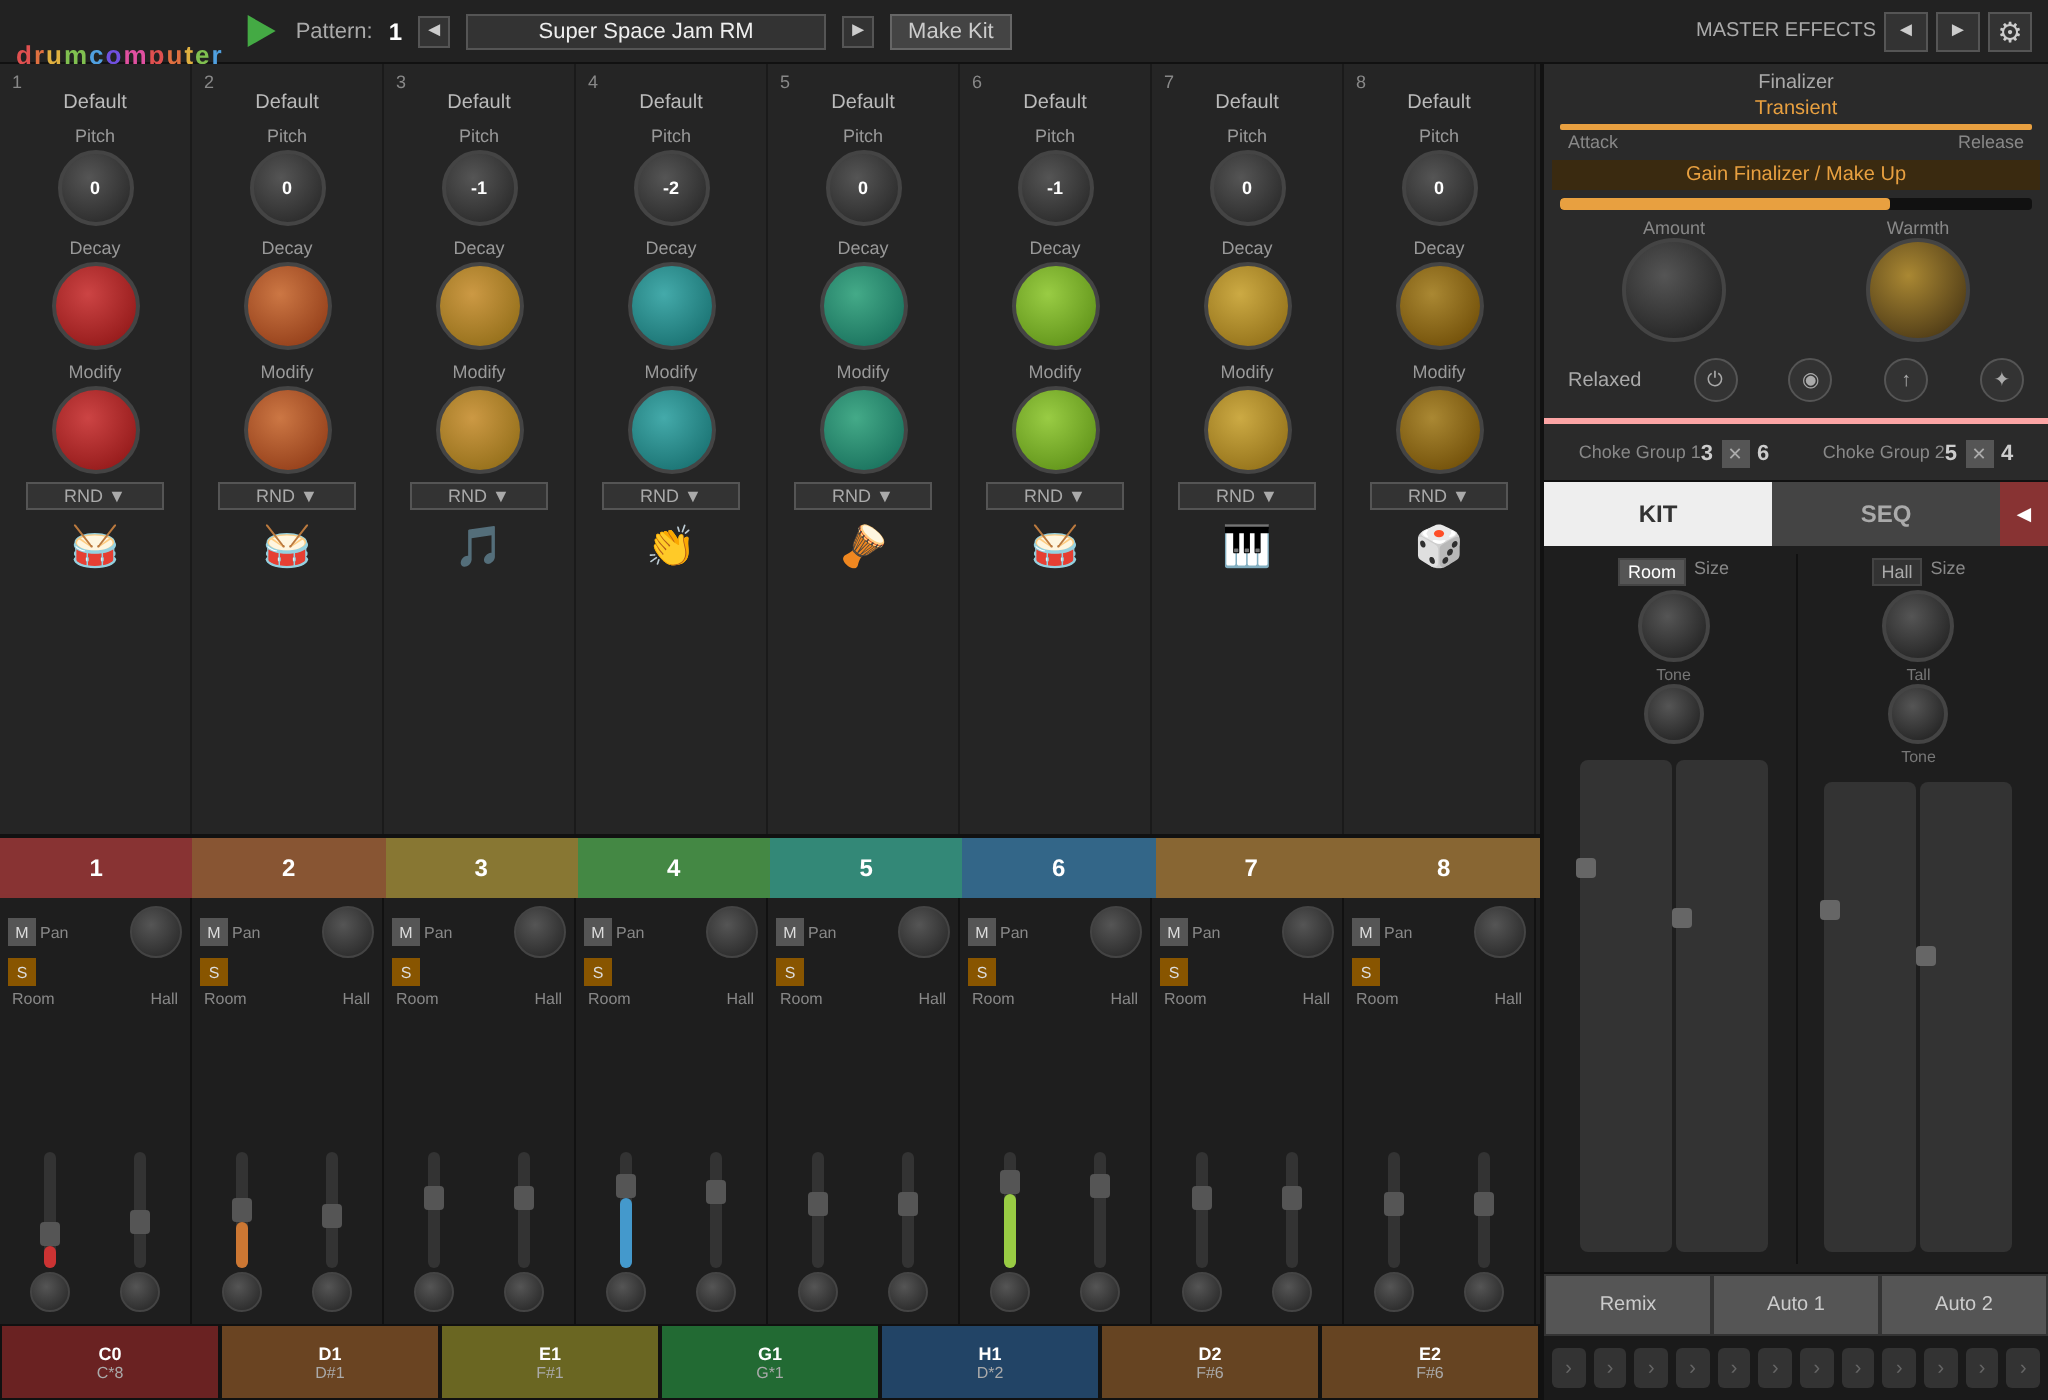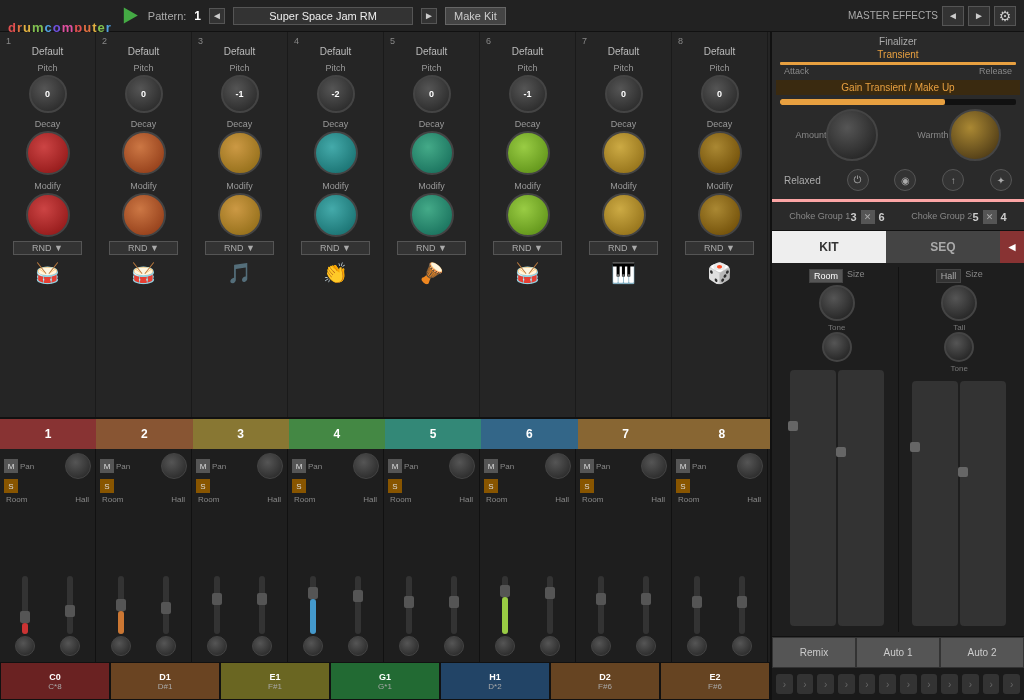--- a/index.html
+++ b/index.html
@@ -366,21 +366,21 @@
       border-radius: 2px;
     }
     .amount-warmth {
       display: flex;
       justify-content: space-around;
       align-items: center;
       margin: 4px 0;
     }
     .aw-section {
       display: flex;
-      flex-direction: row;
+      flex-direction: column;
       align-items: center;
     }
     .aw-label { font-size: 9px; color: #888; }
     .knob-large {
       width: 52px; height: 52px;
       border-radius: 50%;
       background: radial-gradient(circle at 40% 35%, #555, #1a1a1a);
       border: 2px solid #444;
       cursor: pointer;
     }
@@ -1052,21 +1052,21 @@
   <div id="right-panel">
 
     <div id="master-effects">
       <div class="finalizer-label">Finalizer</div>
       <div class="transient-label">Transient</div>
       <div class="transient-bar"></div>
       <div class="attack-release">
         <span>Attack</span>
         <span>Release</span>
       </div>
-      <div class="gain-reduction">Gain Transient / Make Up</div>
+      <div class="gain-reduction">Gain Finalizer / Make Up</div>
       <div class="gain-meter">
         <div class="gain-meter-fill" style="width: 70%;"></div>
       </div>
       <div class="amount-warmth">
         <div class="aw-section">
           <span class="aw-label">Amount</span>
           <div class="knob-large"></div>
         </div>
         <div class="aw-section">
           <span class="aw-label">Warmth</span>

